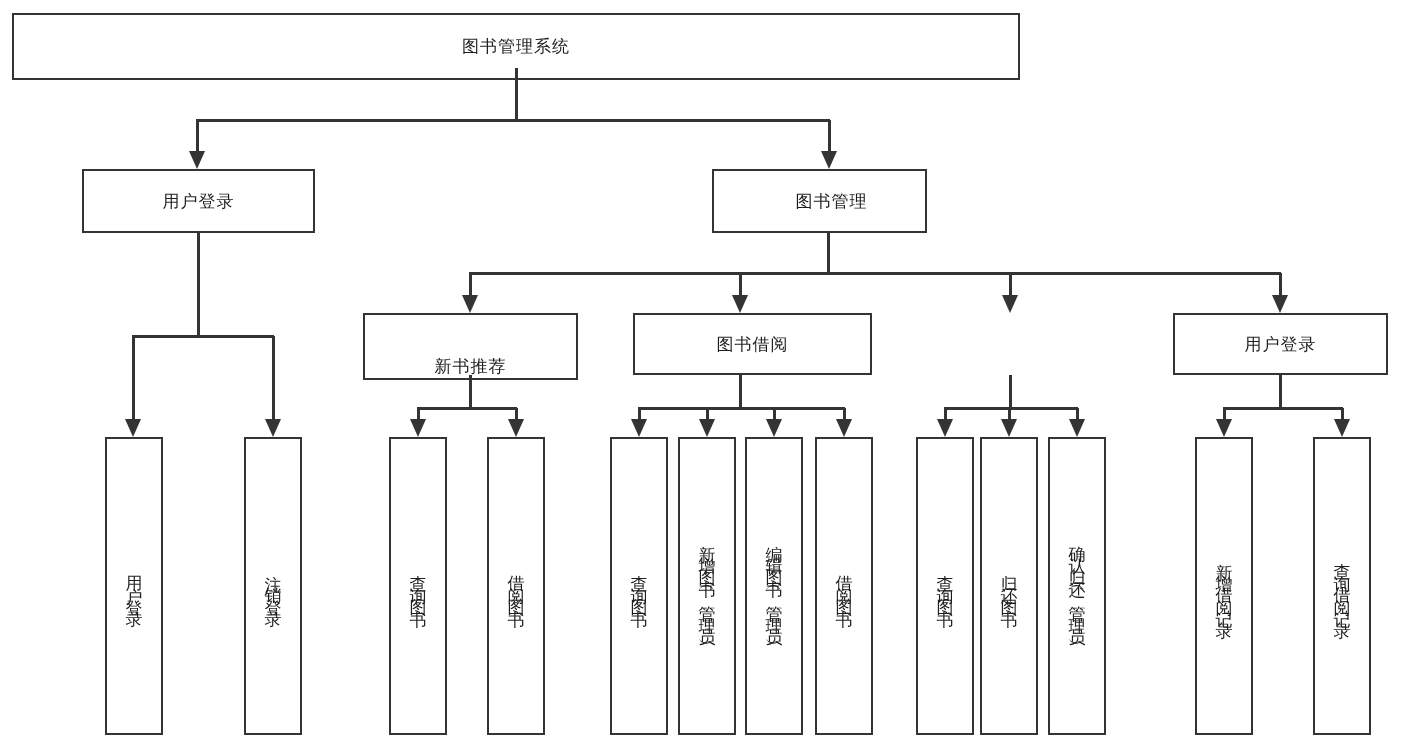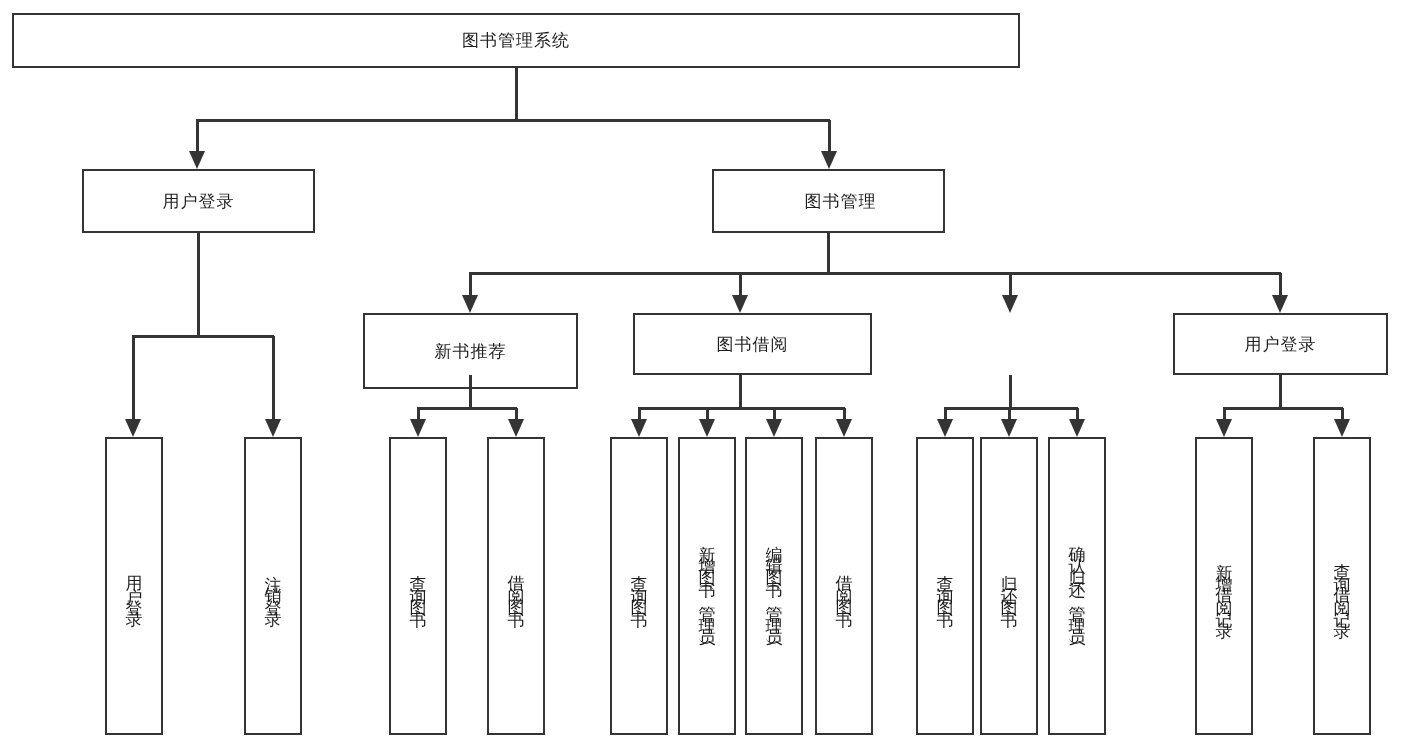--- a/index.html
+++ b/index.html
@@ -30,35 +30,35 @@
   .watermark{
     position:absolute;left:1186px;top:714px;z-index:5;
     color:#b3b3b3;font-size:19px;letter-spacing:0.5px;
   }
 </style>
 </head>
 <body>
 
 <div id="canvas">
 
-  <div class="box" style="left:12px;top:13px;width:1008px;height:55px;">
+  <div class="box" style="left:12px;top:13px;width:1008px;height:67px;">
     <span>图书管理系统</span>
   </div>
 
   <div class="line vline" style="left:515px;top:68px;height:53px;"></div>
   <div class="line hline" style="left:196px;top:119px;width:634px;"></div>
   <div class="line vline" style="left:196px;top:120px;height:32px;"></div>
   <div class="line vline" style="left:828px;top:120px;height:32px;"></div>
   <div class="arrow" style="left:189px;top:151px;"></div>
   <div class="arrow" style="left:821px;top:151px;"></div>
 
   <div class="box" style="left:82px;top:169px;width:233px;height:64px;">
     <span>用户登录</span>
   </div>
-  <div class="box" style="left:712px;top:169px;width:233px;height:64px;padding-left:24px;">
+  <div class="box" style="left:712px;top:169px;width:215px;height:64px;padding-left:24px;">
     <span>图书管理</span>
   </div>
 
   <div class="line vline" style="left:197px;top:233px;height:104px;"></div>
   <div class="line hline" style="left:132px;top:335px;width:142px;"></div>
   <div class="line vline" style="left:132px;top:336px;height:84px;"></div>
   <div class="line vline" style="left:272px;top:336px;height:84px;"></div>
   <div class="arrow" style="left:125px;top:419px;"></div>
   <div class="arrow" style="left:265px;top:419px;"></div>
 
@@ -66,21 +66,21 @@
   <div class="line hline" style="left:469px;top:272px;width:812px;"></div>
   <div class="line vline" style="left:469px;top:273px;height:23px;"></div>
   <div class="line vline" style="left:739px;top:273px;height:23px;"></div>
   <div class="line vline" style="left:1009px;top:273px;height:23px;"></div>
   <div class="line vline" style="left:1279px;top:273px;height:23px;"></div>
   <div class="arrow" style="left:462px;top:295px;"></div>
   <div class="arrow" style="left:732px;top:295px;"></div>
   <div class="arrow" style="left:1002px;top:295px;"></div>
   <div class="arrow" style="left:1272px;top:295px;"></div>
 
-  <div class="box" style="left:363px;top:313px;width:215px;height:76px;">
+  <div class="box" style="left:363px;top:313px;width:215px;height:67px;align-items:flex-end;">
     <span>新书推荐</span>
   </div>
   <div class="box" style="left:633px;top:313px;width:239px;height:62px;">
     <span>图书借阅</span>
   </div>
   <div class="box" style="left:1173px;top:313px;width:215px;height:62px;">
     <span>用户登录</span>
   </div>
 
   <div class="line vline" style="left:469px;top:375px;height:34px;"></div>

